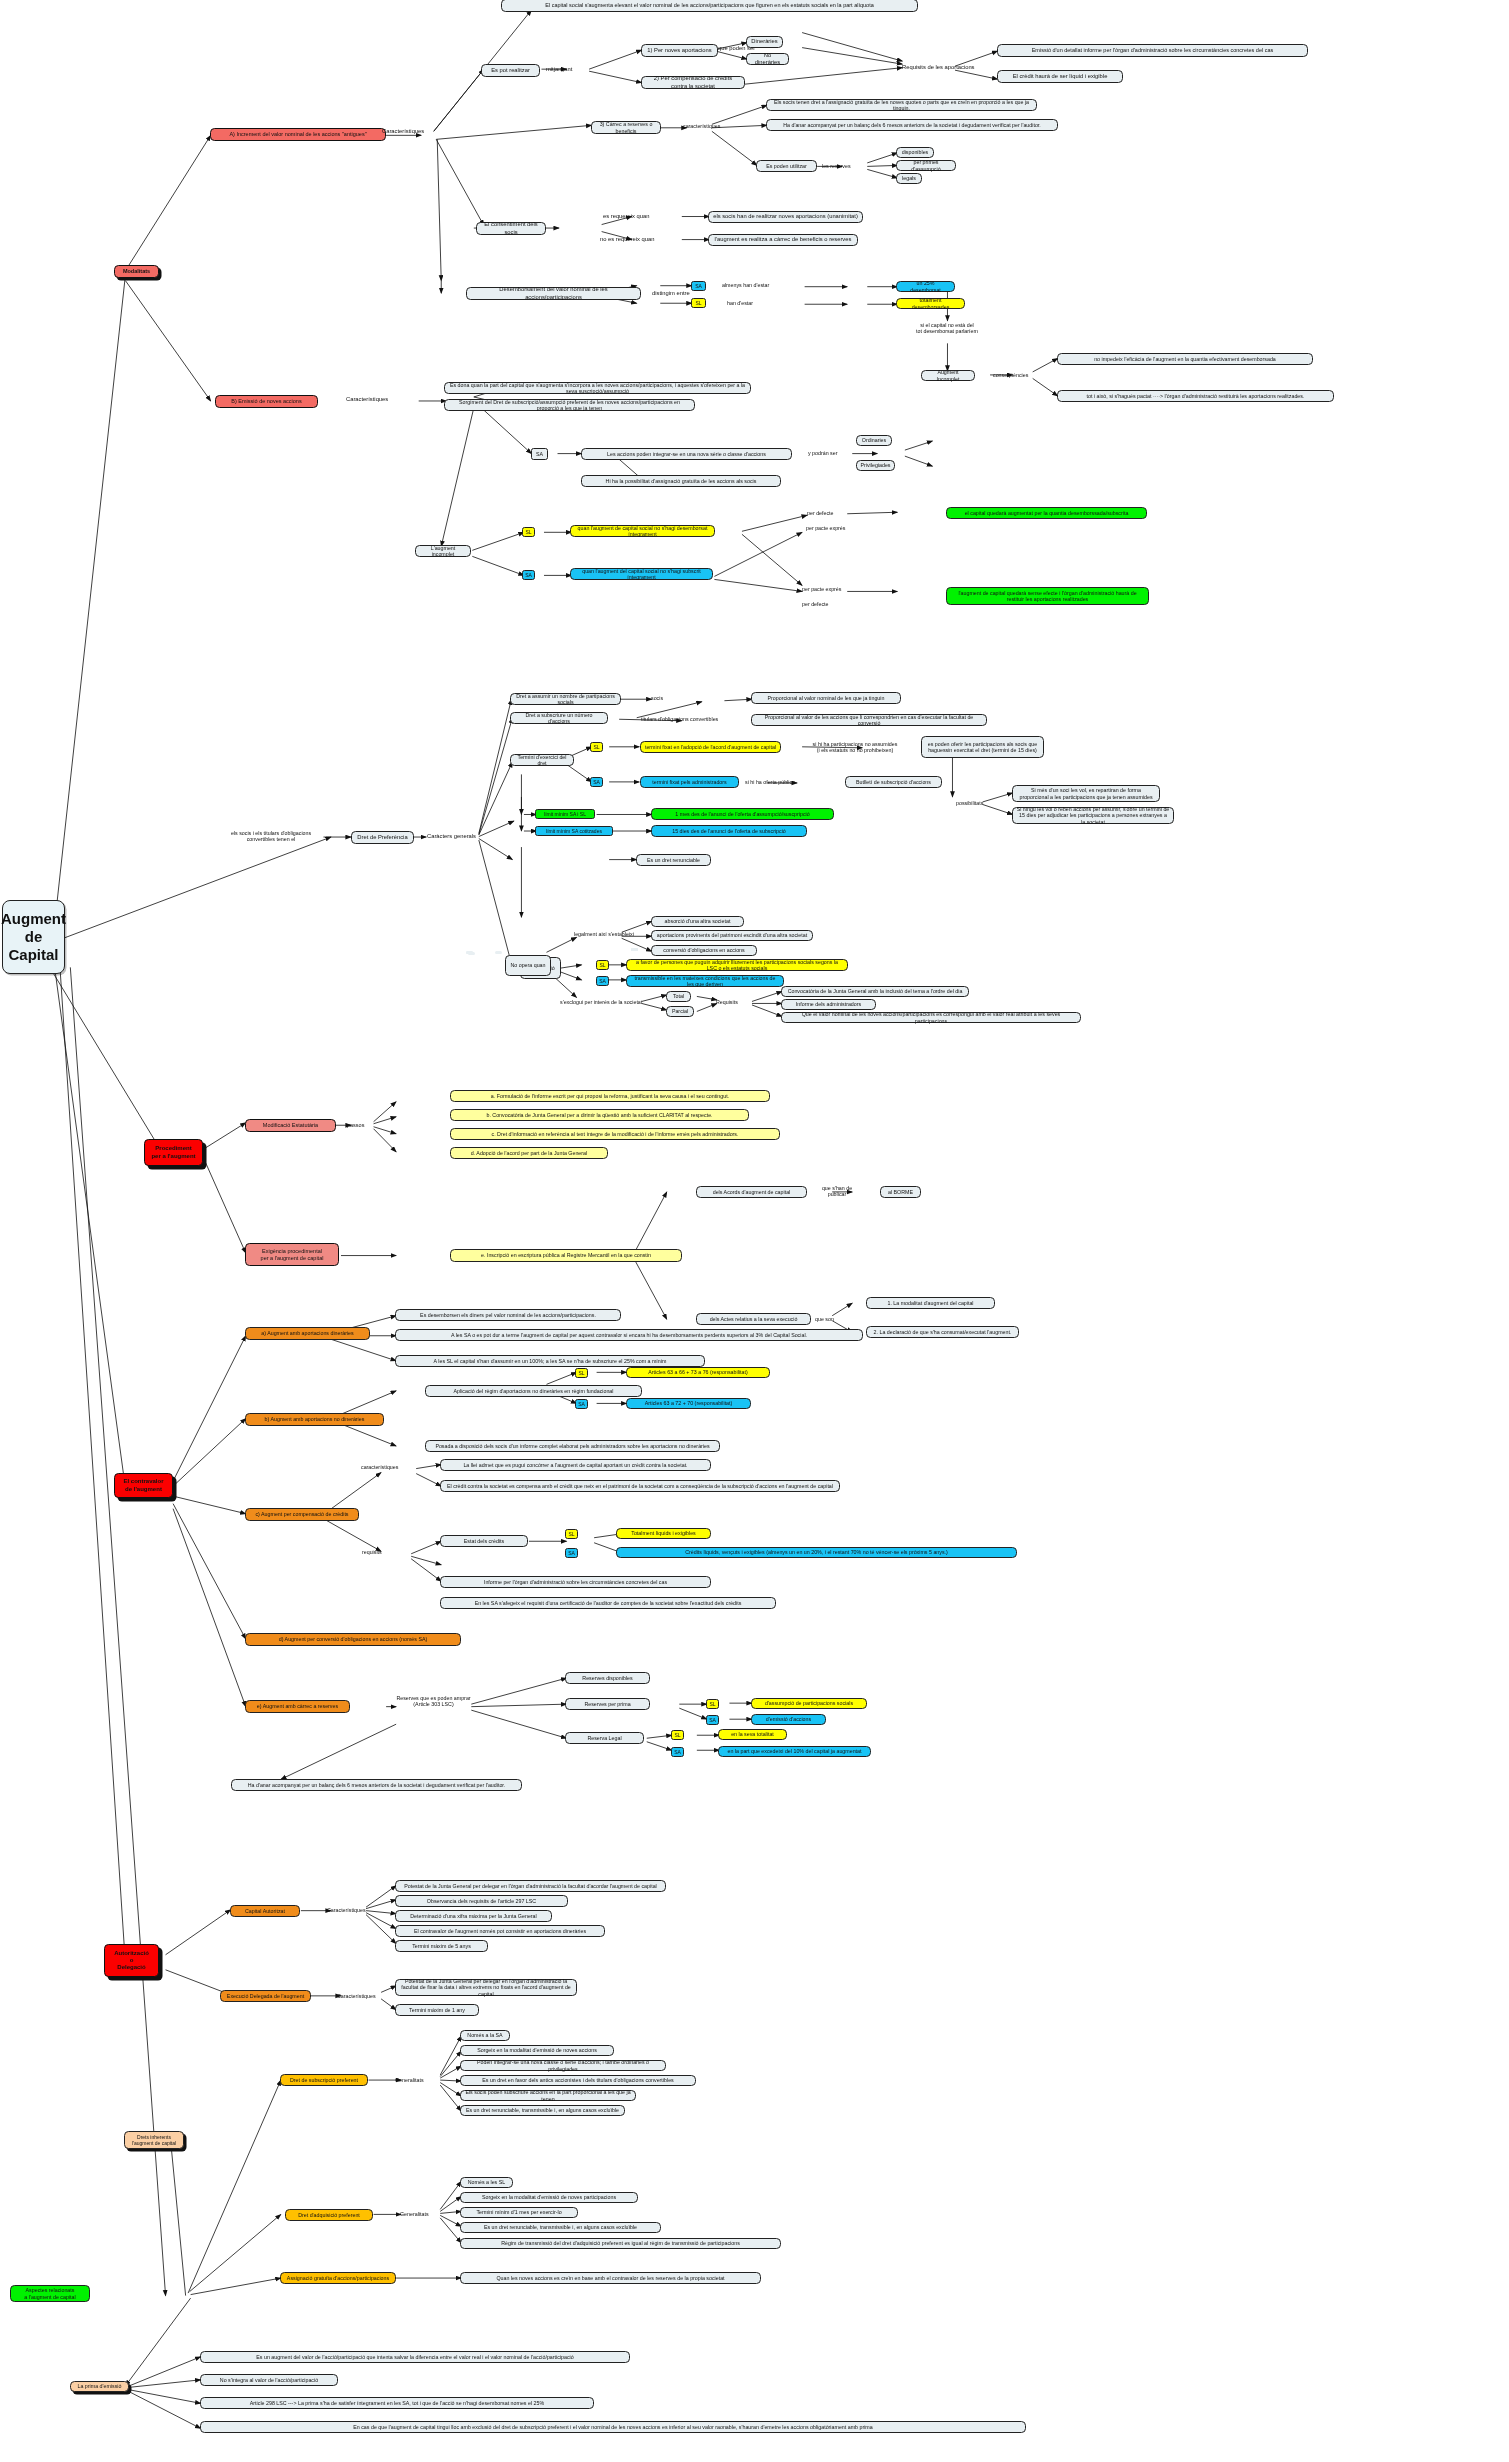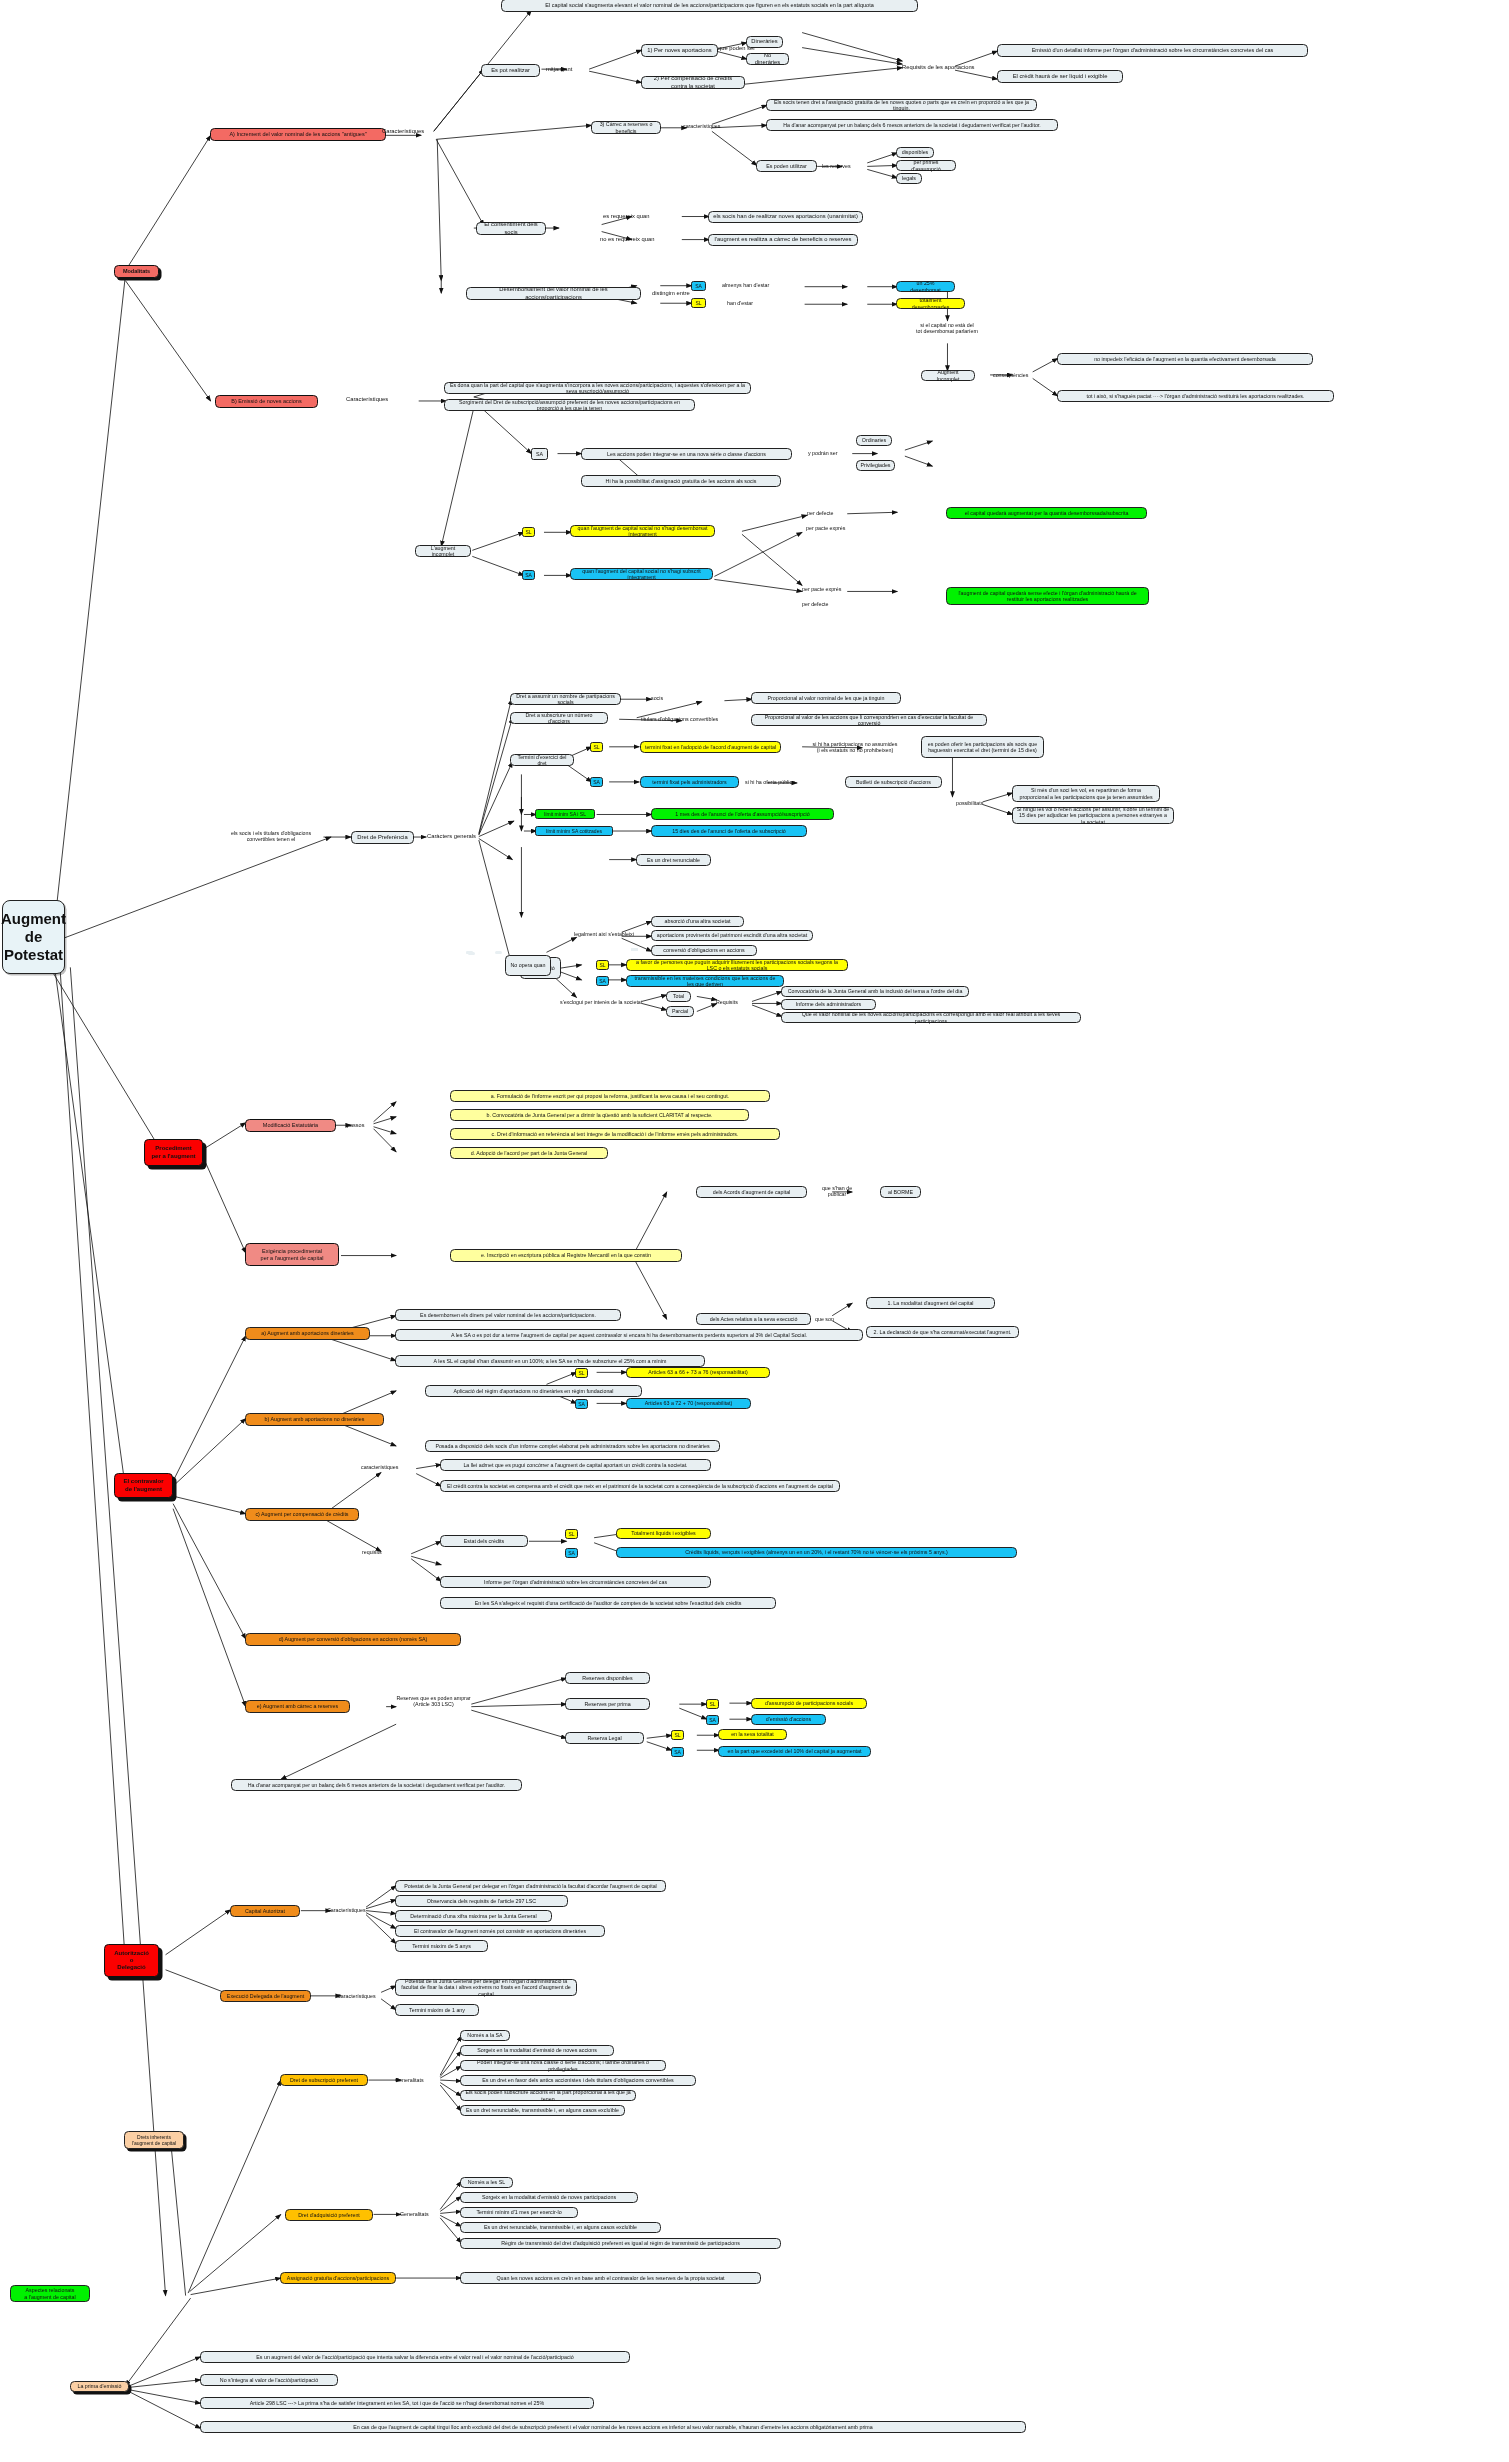--- a/index.html
+++ b/index.html
@@ -260,21 +260,21 @@
     <path d="M790,4545 L920,4545"></path>
     <path d="M258,4760 L400,4702"></path>
     <path d="M258,4763 L400,4748"></path>
     <path d="M258,4768 L400,4795"></path>
     <path d="M258,4772 L400,4845"></path>
   </g>
 </svg>
 
 <div class="node n-root" style="left:2px;top:900px;width:63px;height:74px;white-space:pre-line;">Augment
 de
-Potestat</div>
+Capital</div>
 
 <div class="node n-red" style="left:114px;top:265px;width:45px;height:13px;font-size:5.5px;box-shadow:2.5px 2.5px 0 #111;">Modalitats</div>
 <div class="node n-redhard" style="left:144px;top:1139px;width:59px;height:27px;font-size:6px;white-space:pre-line;">Procediment
 per a l'augment</div>
 <div class="node n-redhard" style="left:114px;top:1473px;width:59px;height:25px;font-size:6px;white-space:pre-line;">El contravalor
 de l'augment</div>
 <div class="node n-redhard" style="left:104px;top:1944px;width:55px;height:33px;font-size:6px;white-space:pre-line;">Autorització
 o
 Delegació</div>
 <div class="node n-green" style="left:10px;top:2285px;width:80px;height:17px;font-size:5.3px;white-space:pre-line;background:#00f200;">Aspectes relacionats

